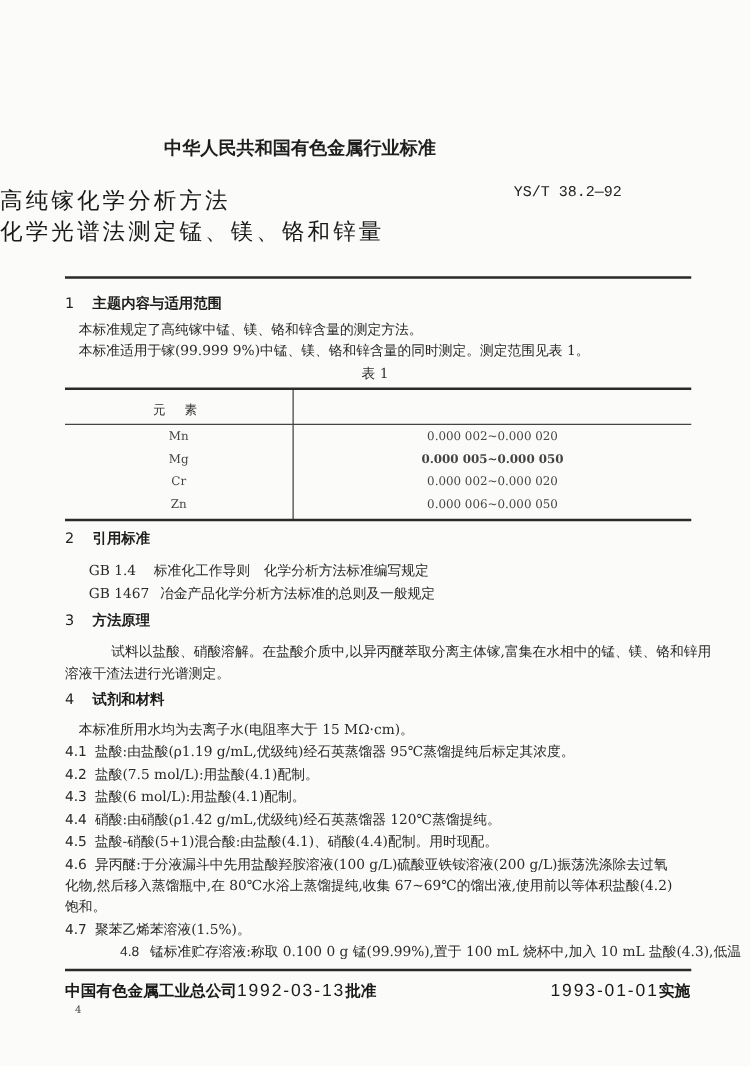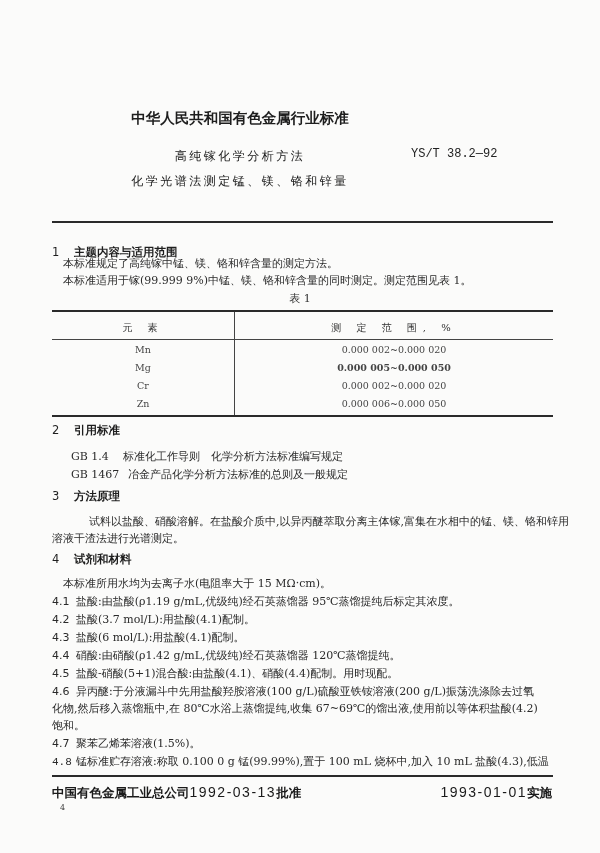--- a/index.html
+++ b/index.html
@@ -6,22 +6,22 @@
   body {
     width: 600px; height: 853px; overflow: hidden;
     background: #fbfbfa;
     font-family: "DejaVu Serif", "Liberation Serif", serif;
     color: #222;
     position: relative;
   }
   .abs { position: absolute; white-space: nowrap; }
   .org { left: 0; width: 480px; top: 109px; text-align: center;
          font-family: "DejaVu Sans", sans-serif; font-weight: bold; font-size: 14.5px; color: #1e1e1e; }
-  .title { left: 0; width: 480px; text-align: center;
-           font-family: "DejaVu Sans", sans-serif; font-size: 12px; letter-spacing: 2.5px; color: #1a1a1a; }
+  .title { left: 0; width: 480px; 
+           font-family: "DejaVu Sans", sans-serif; font-size: 18px; letter-spacing: 2.5px; color: #1a1a1a; }
   .t1 { top: 148px; }
   .t2 { top: 173px; }
   .stdno { left: 411px; top: 147px; font-family: "Liberation Mono", monospace; font-size: 12px; color: #222; }
   .rule { position: absolute; left: 52px; width: 501px; background: #2a2a2a; }
   .rule.thick { height: 2px; }
   .rule.thin { height: 1px; background: #444; }
   .h { font-family: "DejaVu Sans", sans-serif; font-weight: bold; font-size: 11.5px; color: #1e1e1e; }
   .h .num { display: inline-block; width: 22px; font-weight: normal; }
   .p { font-size: 11px; color: #2a2a2a; }
   .indent { left: 63px; }
@@ -40,32 +40,31 @@
 </head>
 <body>
 
 <div class="abs org">中华人民共和国有色金属行业标准</div>
 <div class="abs title t1">高纯镓化学分析方法</div>
 <div class="abs title t2">化学光谱法测定锰、镁、铬和锌量</div>
 <div class="abs stdno">YS/T 38.2—92</div>
 
 <div class="rule thick" style="top:221px;"></div>
 
-<div class="abs h left" style="top:235px;margin-top:10px;">
+<div class="abs h left" style="top:235px;">
   <span class="num">1</span><span>主题内容与适用范围</span>
 </div>
 <div class="abs p indent" style="top:256px;">本标准规定了高纯镓中锰、镁、铬和锌含量的测定方法。</div>
 <div class="abs p indent" style="top:273px;">本标准适用于镓(99.999 9%)中锰、镁、铬和锌含量的同时测定。测定范围见表 1。</div>
 <div class="abs tcap">表 1</div>
 
 <div class="table">
   <div class="rule thick" style="left:0; top:0;"></div>
   <div class="vdiv"></div>
   <div class="cellL hdr" style="top:11px;">元 素</div>
-  <div class="cellR hdr" style="top:11px;">测 定 范 围, %</div>
   <div class="rule thin" style="left:0; top:29px;"></div>
 
   <div>
     <div class="cellL" style="top:34px;">Mn</div>
     <div class="cellR" style="top:34px;">0.000 002~0.000 020</div>
   </div>
   <div>
     <div class="cellL" style="top:52px;">Mg</div>
     <div class="cellR" style="top:52px;font-weight:bold;">0.000 005~0.000 050</div>
   </div>
@@ -98,42 +97,42 @@
 
 <div class="abs h left" style="top:552px;">
   <span class="num">4</span><span>试剂和材料</span>
 </div>
 <div class="abs p indent" style="top:576px;">本标准所用水均为去离子水(电阻率大于 15 MΩ·cm)。</div>
 
 <div class="abs p left" style="top:594px;">
   <span style="display:inline-block;width:24px;font-family:'DejaVu Sans',sans-serif;">4.1</span><span>盐酸:由盐酸(ρ1.19 g/mL,优级纯)经石英蒸馏器 95℃蒸馏提纯后标定其浓度。</span>
 </div>
 <div class="abs p left" style="top:612px;">
-  <span style="display:inline-block;width:24px;font-family:'DejaVu Sans',sans-serif;">4.2</span><span>盐酸(3.7 mol/L):用盐酸(4.1)配制。</span>
+  <span style="display:inline-block;width:24px;font-family:'DejaVu Sans',sans-serif;">4.2</span><span>盐酸(7.5 mol/L):用盐酸(4.1)配制。</span>
 </div>
 <div class="abs p left" style="top:630px;">
   <span style="display:inline-block;width:24px;font-family:'DejaVu Sans',sans-serif;">4.3</span><span>盐酸(6 mol/L):用盐酸(4.1)配制。</span>
 </div>
 <div class="abs p left" style="top:648px;">
   <span style="display:inline-block;width:24px;font-family:'DejaVu Sans',sans-serif;">4.4</span><span>硝酸:由硝酸(ρ1.42 g/mL,优级纯)经石英蒸馏器 120℃蒸馏提纯。</span>
 </div>
 <div class="abs p left" style="top:666px;">
   <span style="display:inline-block;width:24px;font-family:'DejaVu Sans',sans-serif;">4.5</span><span>盐酸-硝酸(5+1)混合酸:由盐酸(4.1)、硝酸(4.4)配制。用时现配。</span>
 </div>
 <div class="abs p left" style="top:684px;">
   <span style="display:inline-block;width:24px;font-family:'DejaVu Sans',sans-serif;">4.6</span><span>异丙醚:于分液漏斗中先用盐酸羟胺溶液(100 g/L)硫酸亚铁铵溶液(200 g/L)振荡洗涤除去过氧</span>
 </div>
 <div class="abs p left" style="top:701px;">化物,然后移入蒸馏瓶中,在 80℃水浴上蒸馏提纯,收集 67~69℃的馏出液,使用前以等体积盐酸(4.2)</div>
 <div class="abs p left" style="top:718px;">饱和。</div>
 <div class="abs p left" style="top:736px;">
   <span style="display:inline-block;width:24px;font-family:'DejaVu Sans',sans-serif;">4.7</span><span>聚苯乙烯苯溶液(1.5%)。</span>
 </div>
 
 <div class="abs p left" style="top:754px;">
-  <span style="display:inline-block;width:24px;font-family:Liberation Mono, monospace;">4.8</span><span>锰标准贮存溶液:称取 0.100 0 g 锰(99.99%),置于 100 mL 烧杯中,加入 10 mL 盐酸(4.3),低温</span>
+  <span style="display:inline-block;width:24px;font-family:Liberation Sans, sans-serif;margin-left:44px;">4.8</span><span>锰标准贮存溶液:称取 0.100 0 g 锰(99.99%),置于 100 mL 烧杯中,加入 10 mL 盐酸(4.3),低温</span>
 </div>
 
 <div class="rule thick" style="top:775px;"></div>
 <div class="abs footer left">
   <span>中国有色金属工业总公司</span><span class="d">1992-03-13</span><span>批准</span>
 </div>
 <div class="abs footer" style="right:48px;">
   <span class="d">1993-01-01</span><span>实施</span>
 </div>
 <div class="abs pgno">4</div>

